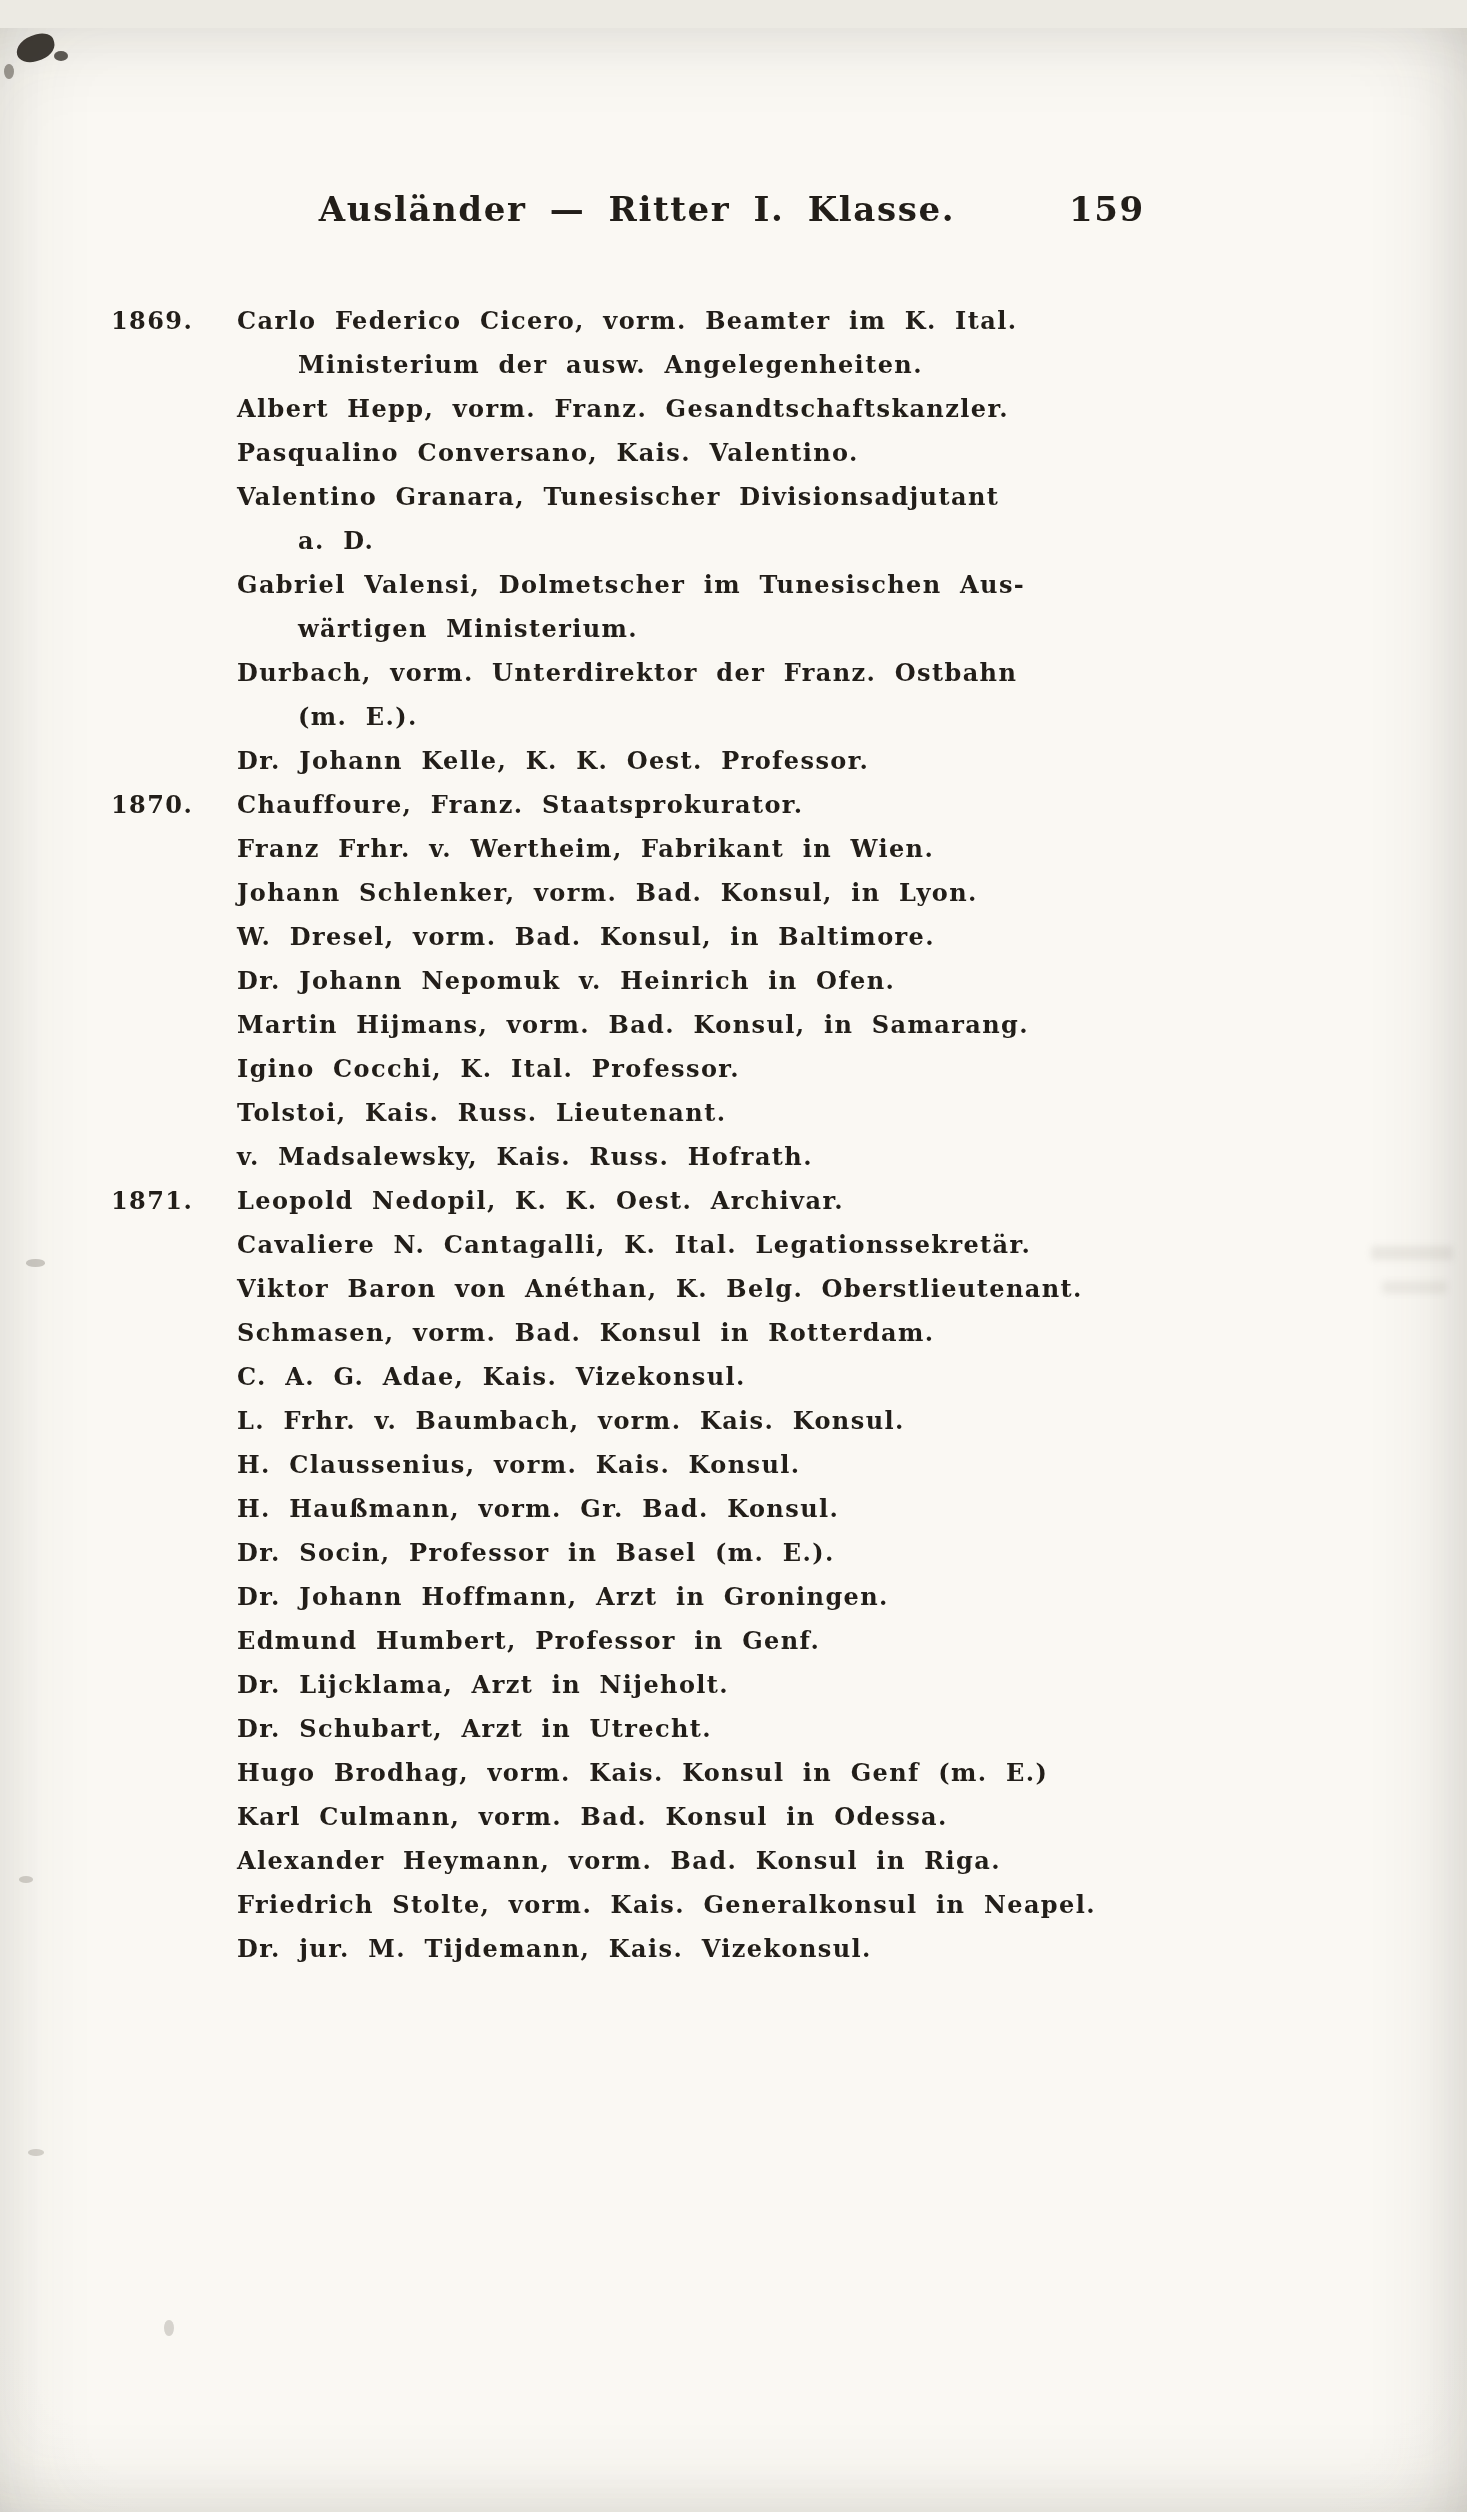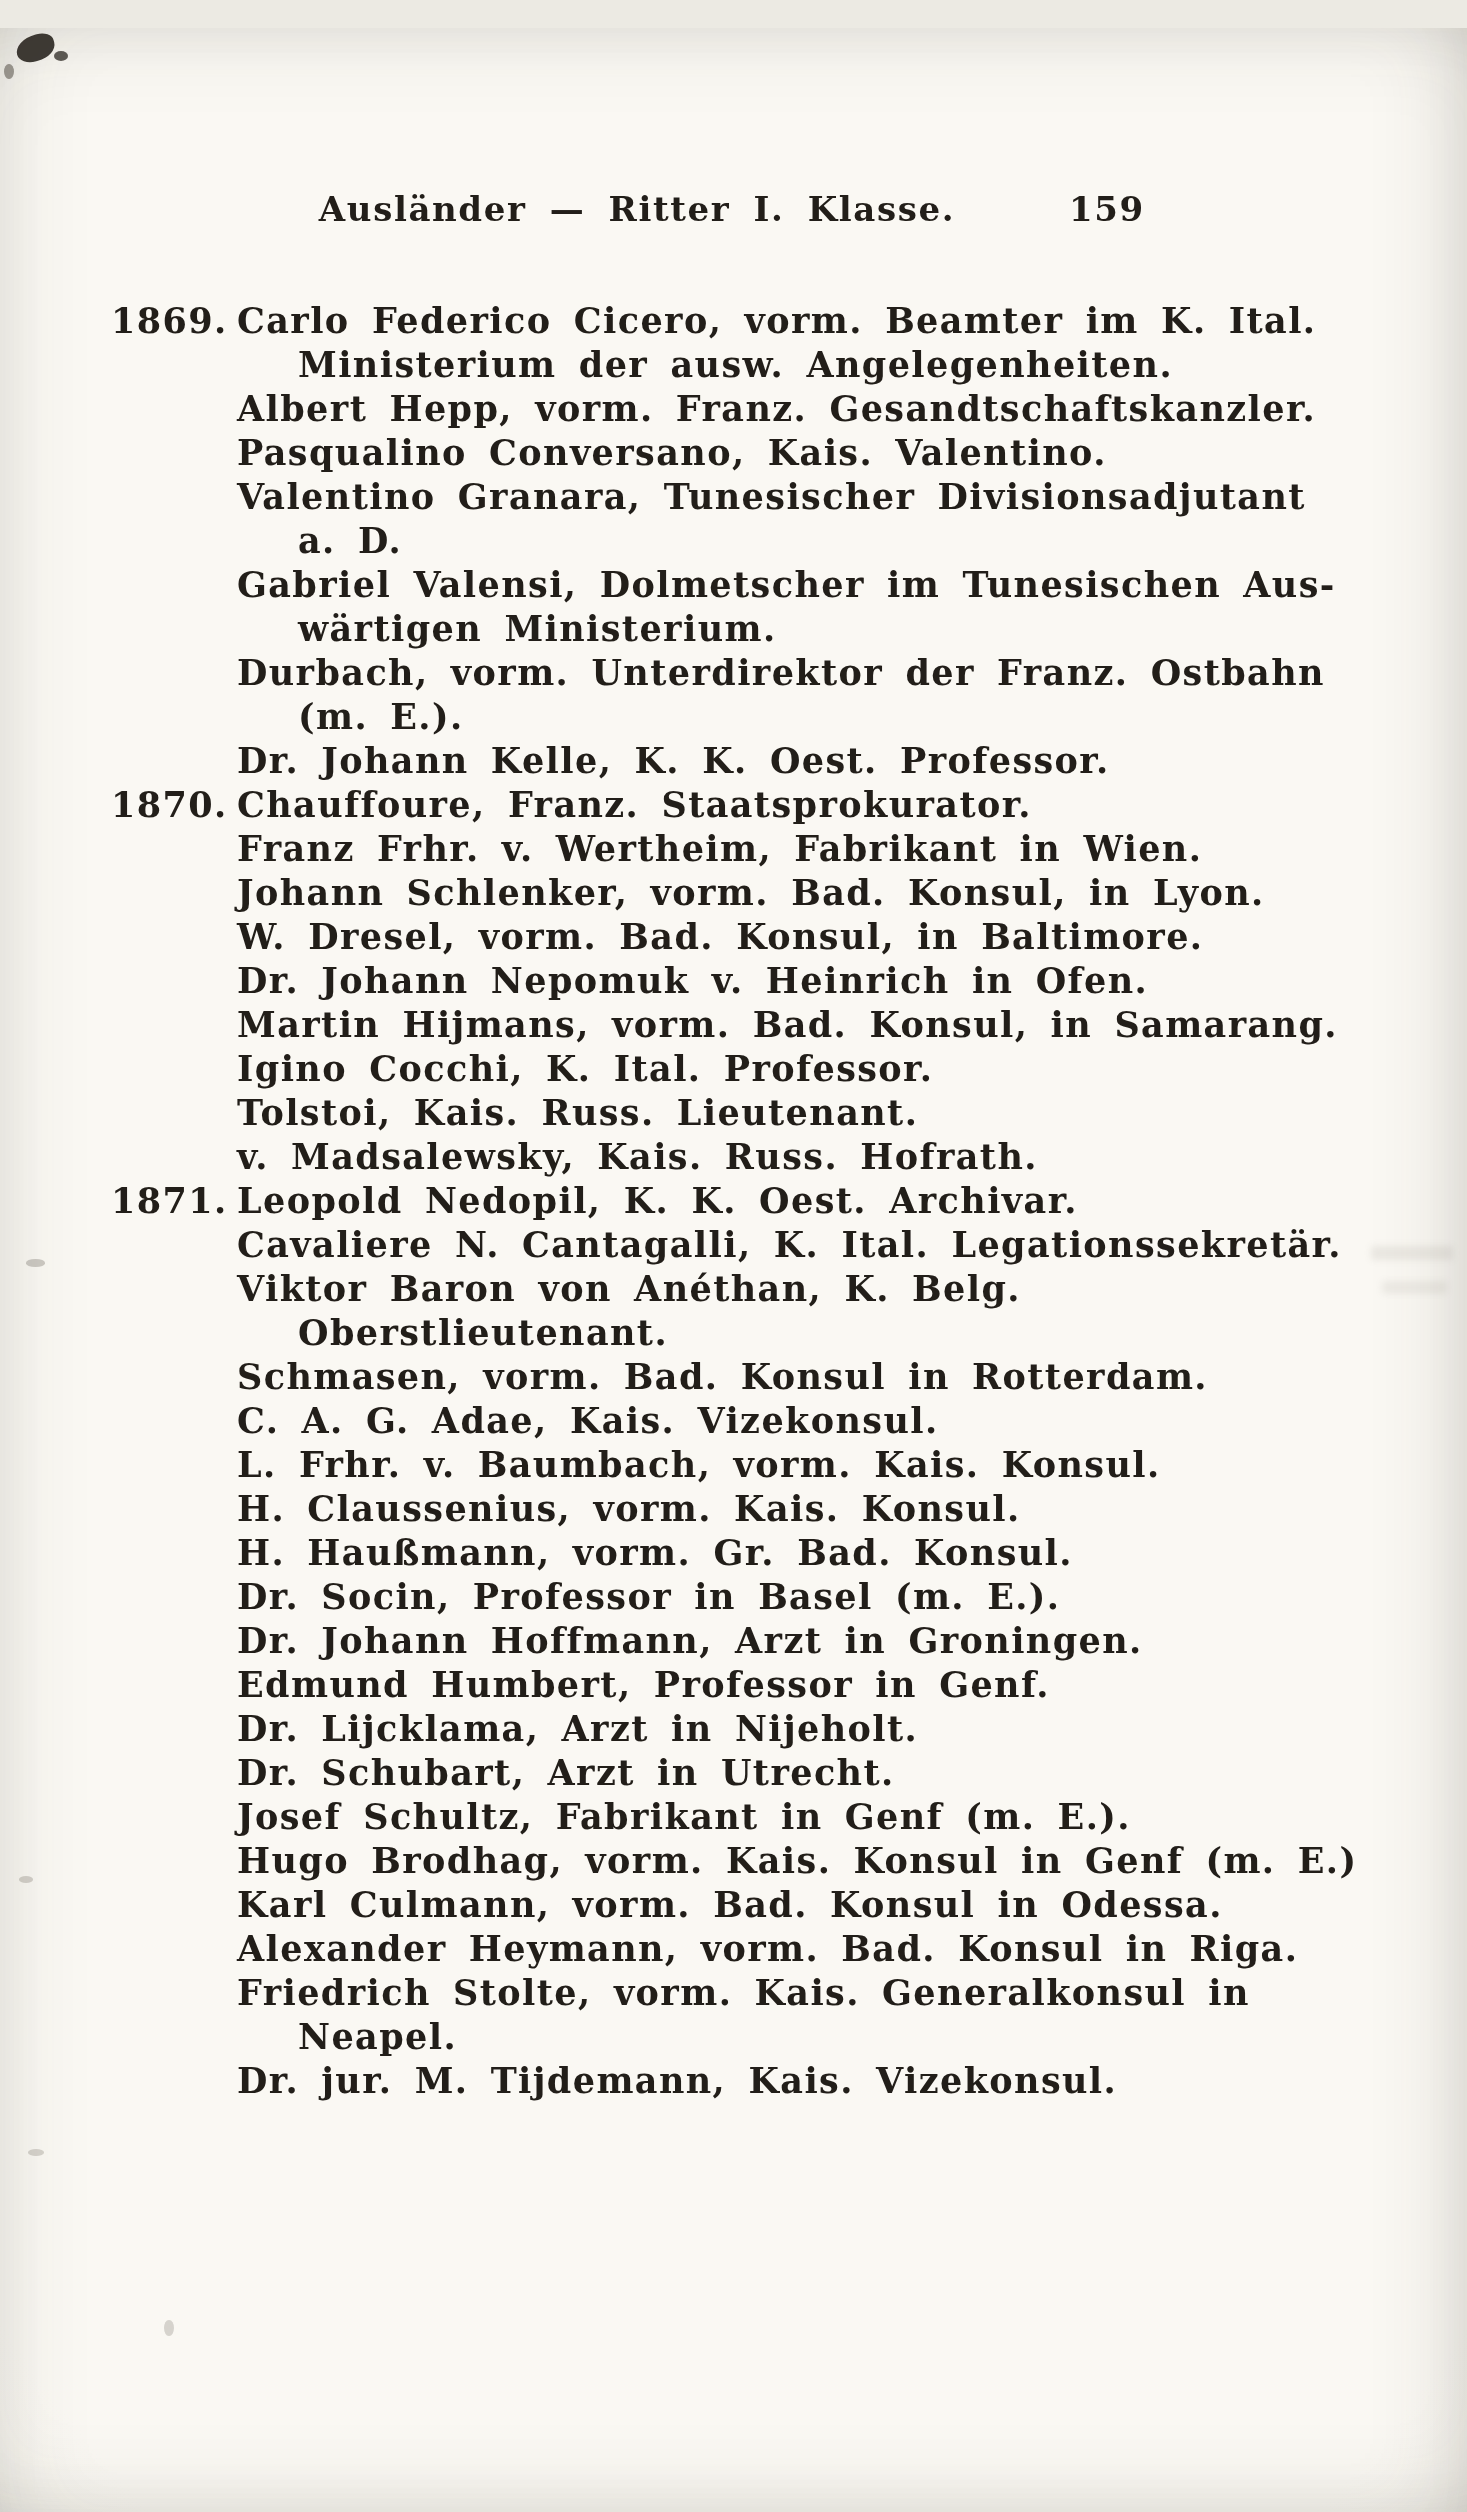--- a/index.html
+++ b/index.html
@@ -51,21 +51,21 @@
     left: 1069px;
     text-align: center;
   }
 
   
   .entries {
     position: absolute;
     top: 271px;
     left: 237px;
     width: 1154px;
-    font-size: 35px;
+    font-size: 24px;
     font-weight: bold;
     line-height: 44px;
     letter-spacing: 1.4px;
     word-spacing: 8.7px;
   }
   .entry {
     position: relative;
   }
   .entry .year {
     position: absolute;
@@ -249,24 +249,20 @@
   <div class="entry">
     <span class="year"></span>
     <span class="entry-text">Dr. Lijcklama, Arzt in Nijeholt.</span>
   </div>
 
   <div class="entry">
     <span class="year"></span>
     <span class="entry-text">Dr. Schubart, Arzt in Utrecht.</span>
   </div>
 
-  <div class="entry">
-    <span class="year"></span>
-    <span class="entry-text">Josef Schultz, Fabrikant in Genf (m. E.).</span>
-  </div>
 
   <div class="entry">
     <span class="year"></span>
     <span class="entry-text">Hugo Brodhag, vorm. Kais. Konsul in Genf (m. E.)</span>
   </div>
 
 
   <div class="entry">
     <span class="year"></span>
     <span class="entry-text">Karl Culmann, vorm. Bad. Konsul in Odessa.</span>

